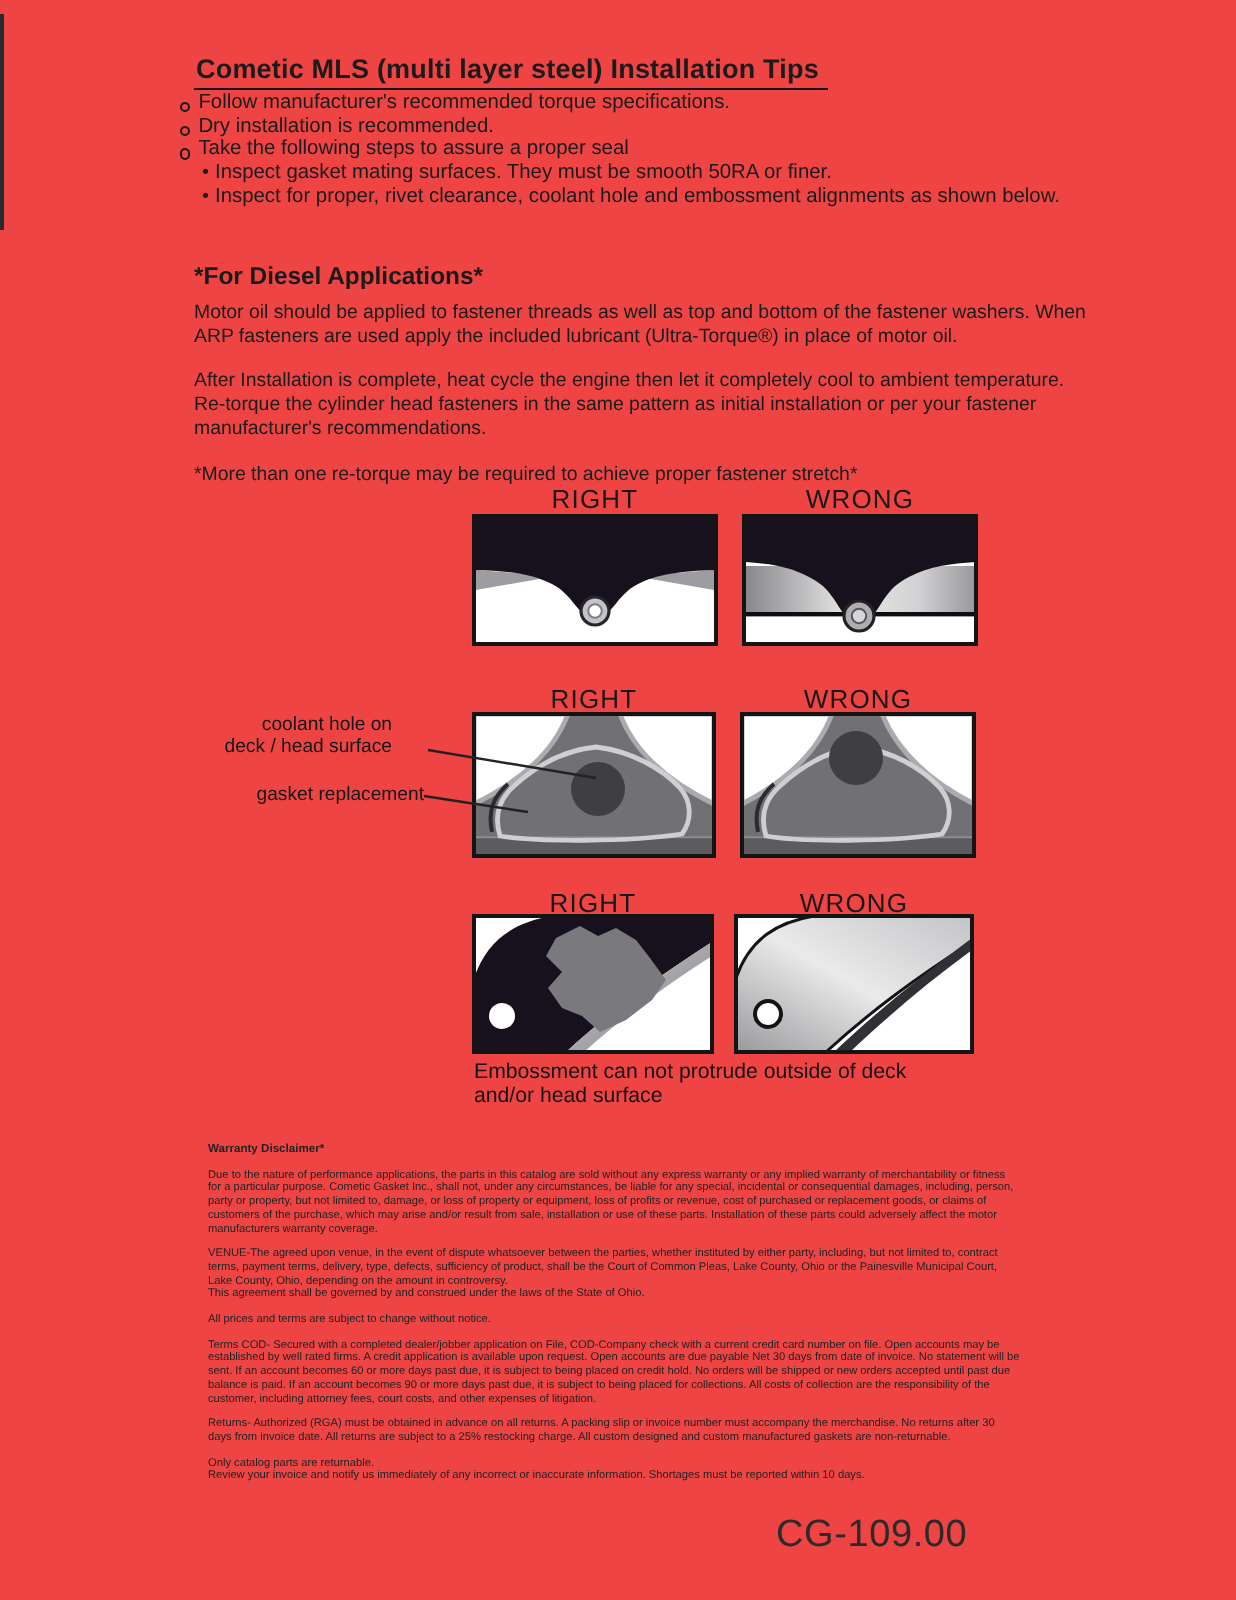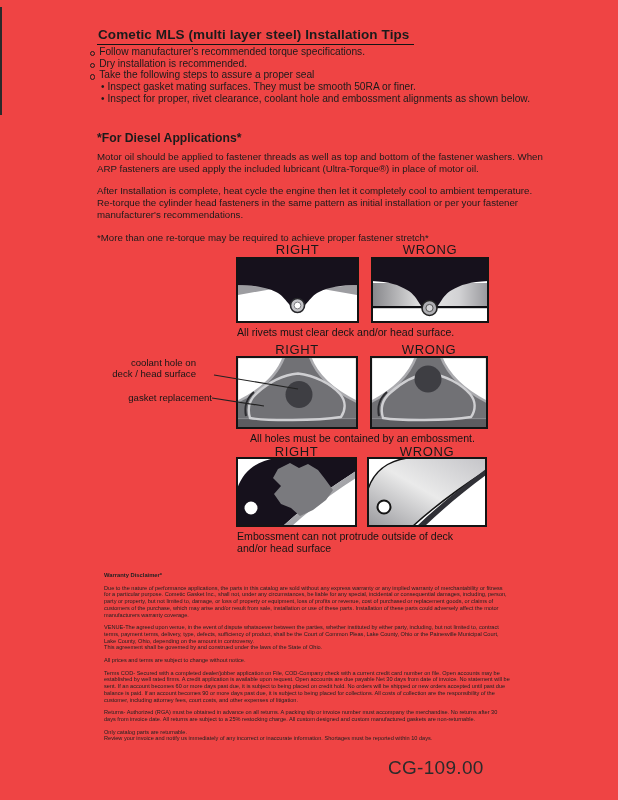--- a/index.html
+++ b/index.html
@@ -110,21 +110,20 @@
         <rect x="1" y="1" width="116" height="64" fill="#ffffff"></rect>
         <rect x="1" y="26" width="116" height="24" fill="url(#g1)"></rect>
         <rect x="1" y="49" width="116" height="2.2" fill="#0e0e12"></rect>
         <path d="M1,1 H117 V24 C99,25 90,27.5 80,33.5 C69,40 67,55 58.5,55 C50,55 48,40 37,33.5 C27,27.5 19,25 1,24 Z" fill="#16111c"></path>
         <circle cx="58.5" cy="51" r="7.5" fill="#aeaeb2" stroke="#222222" stroke-width="1.6"></circle>
         <circle cx="58.5" cy="51" r="3.6" fill="#d6d6d8" stroke="#555555" stroke-width="1"></circle>
         <rect x="1" y="1" width="116" height="64" fill="none" stroke="#141414" stroke-width="2"></rect>
       </svg>
     </div>
 
-    <div class="dg-caption" style="left:237px; top:86px;">All rivets must clear deck and/or head surface.</div>
 
     <div class="dg-label" style="left:236px; top:102px; width:122px;">RIGHT</div>
     <div class="dg-label" style="left:370px; top:102px; width:118px;">WRONG</div>
 
     <div class="ann" style="left:84px; top:117px; width:112px;">
       <div>coolant hole on</div>
       <div>deck / head surface</div>
     </div>
     <div class="ann" style="left:100px; top:152px; width:112px;">gasket replacement</div>
 
@@ -149,21 +148,20 @@
         <rect x="1" y="62.2" width="116" height="0.9" fill="#8f8f93"></rect>
         <path d="M1,1 L46,1 Q36,28 1,46 Z" fill="#ffffff" stroke="#ababaf" stroke-width="2.5" stroke-linejoin="round"></path>
         <path d="M71,1 L117,1 L117,46 Q82,28 71,1 Z" fill="#ffffff" stroke="#ababaf" stroke-width="2.5" stroke-linejoin="round"></path>
         <path d="M9,60 C7,50 9,43 17,36" stroke="#2b2b2f" stroke-width="2" fill="none"></path>
         <path d="M13,62 C10,52 12,44 20,37 C32,26 45,19 59,17.5 C76,19.5 91,28 100,38 C106,45 106,54 101,61 C77,65 30,65 13,62 Z" fill="none" stroke="#cfcfd2" stroke-width="2.4"></path>
         <circle cx="58" cy="23" r="13.5" fill="#3e3e43"></circle>
         <rect x="1" y="1" width="116" height="71" fill="none" stroke="#141414" stroke-width="2"></rect>
       </svg>
     </div>
 
-    <div class="dg-caption" style="left:236px; top:192px; width:253px; text-align:center;">All holes must be contained by an embossment.</div>
 
     <div class="dg-label" style="left:236px; top:204px; width:121px;">RIGHT</div>
     <div class="dg-label" style="left:367px; top:204px; width:120px;">WRONG</div>
 
     <div class="dg-box" style="left:236px; top:217px;">
       <svg width="121" height="70" viewBox="0 0 121 70">
         <defs>
           <linearGradient id="g3" x1="0" y1="0" x2="1" y2="1">
             <stop offset="0" stop-color="#c2c2c6"></stop>
               <stop offset="1" stop-color="#8a8a8e"></stop>

